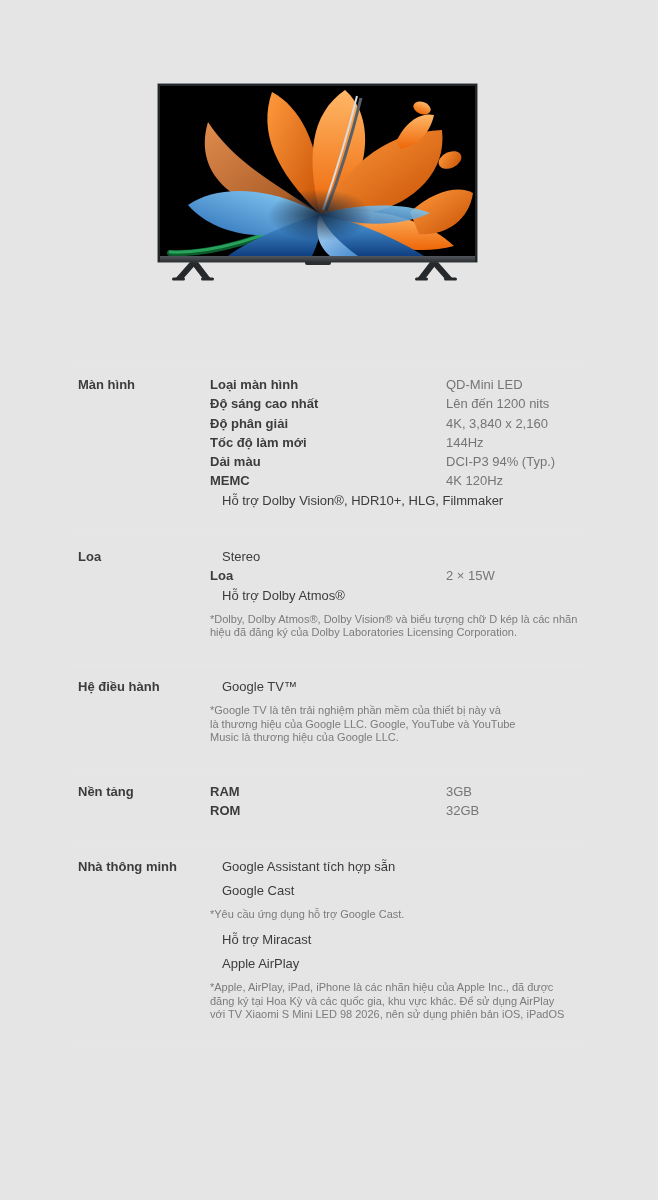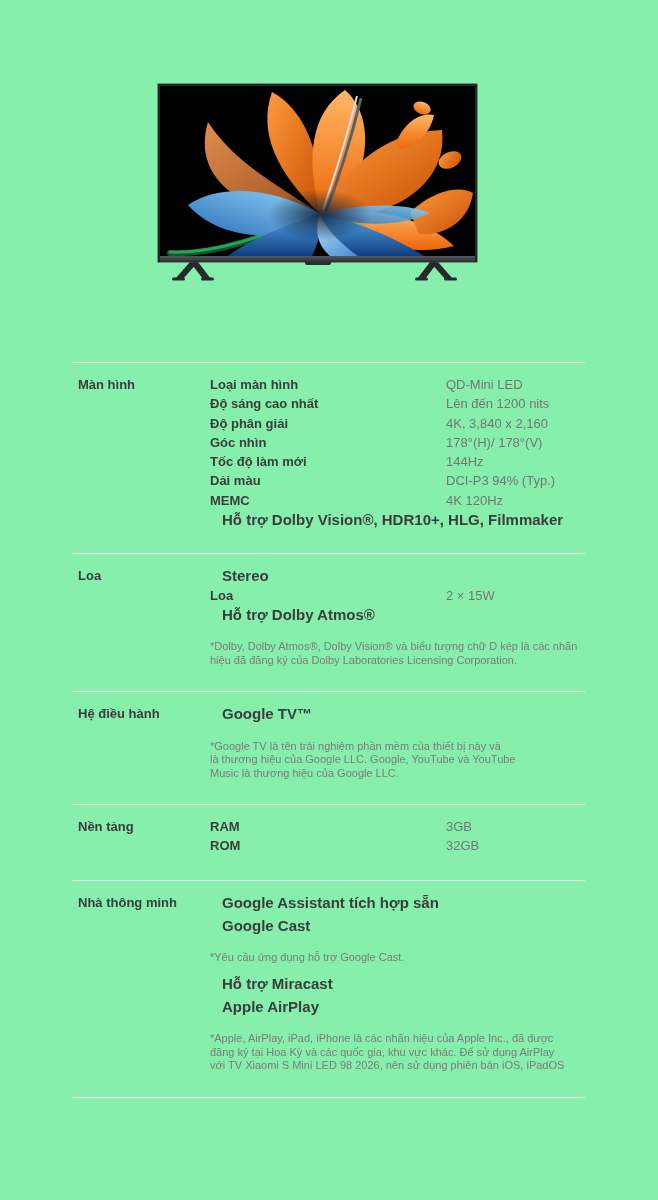--- a/index.html
+++ b/index.html
@@ -1,21 +1,21 @@
 <!DOCTYPE html>
 <html><head>
 <meta charset="utf-8">
 <style>
   html,body{margin:0;padding:0;}
   body{
     width:658px;height:1200px;overflow:hidden;background:#ffffff;
     font-family:"Liberation Sans","DejaVu Sans",sans-serif;
     -webkit-font-smoothing:antialiased;
   }
-  .page{position:relative;width:658px;height:1200px;background:#86efac;}
+  .page{position:relative;width:658px;height:1200px;background:#e5e5e5;}
 
   
   .tv{position:absolute;left:158px;top:84px;width:319px;}
   .tv-frame{
     position:relative;width:315px;background:#0a0b0c;
     border:2px solid #232628;border-bottom:none;
     box-shadow:0 0 0 0.5px #3a3d40;
   }
   .tv-screen{display:block;width:315px;height:170px;background:#000;}
   .tv-bar{
@@ -35,23 +35,23 @@
   }
   .section{display:flex;border-top:1px solid #e7e7e7;padding:12px 0 24px;}
   .section-name{
     flex:none;width:138px;padding-left:6px;box-sizing:border-box;
     font-size:13px;font-weight:700;color:#3c3c3c;line-height:19.3px;
   }
   .section-body{flex:1;min-width:0;}
   .row{display:flex;font-size:13px;line-height:19.3px;}
   .cell-label{flex:none;width:236px;font-weight:700;color:#3c3c3c;}
   .cell-value{color:#757575;white-space:nowrap;}
-  .heading{font-size:15px;line-height:19.3px;font-weight:700;color:#3c3c3c;padding-left:12px;}
+  .heading{font-size:13px;line-height:19.3px;font-weight:400;color:#3c3c3c;padding-left:12px;}
   .heading + .heading{margin-top:4px;}
-  .note{margin-top:16px;}
+  .note{margin-top:8px;}
   .note + .note{margin-top:14px;}
   .note + .heading{margin-top:9px;}
   .note-line{
     font-size:11px;line-height:13.5px;color:#7b7b7b;white-space:nowrap;
   }
 </style>
 </head>
 <body>
 
 <div class="page">
@@ -144,24 +144,20 @@
           </div>
           <div class="row">
             <div class="cell-label">Độ sáng cao nhất</div>
             <div class="cell-value">Lên đến 1200 nits</div>
           </div>
           <div class="row">
             <div class="cell-label">Độ phân giải</div>
             <div class="cell-value">4K, 3,840 x 2,160</div>
           </div>
           <div class="row">
-            <div class="cell-label">Góc nhìn</div>
-            <div class="cell-value">178°(H)/ 178°(V)</div>
-          </div>
-          <div class="row">
             <div class="cell-label">Tốc độ làm mới</div>
             <div class="cell-value">144Hz</div>
           </div>
           <div class="row">
             <div class="cell-label">Dải màu</div>
             <div class="cell-value">DCI-P3 94% (Typ.)</div>
           </div>
           <div class="row">
             <div class="cell-label">MEMC</div>
             <div class="cell-value">4K 120Hz</div>

